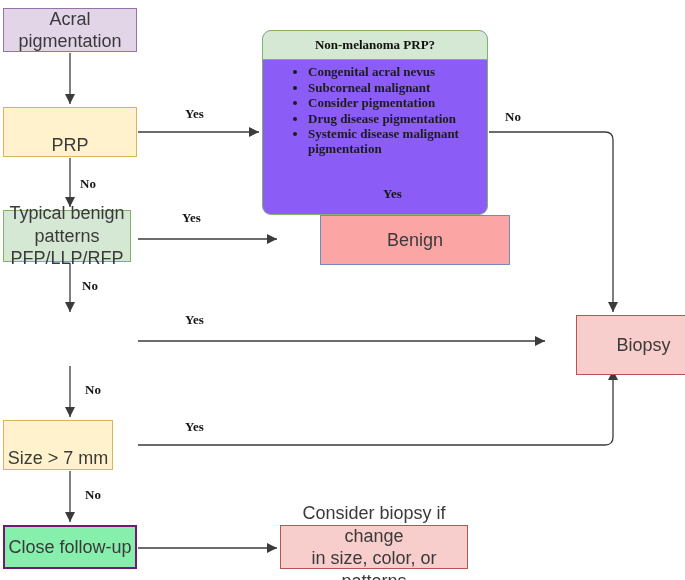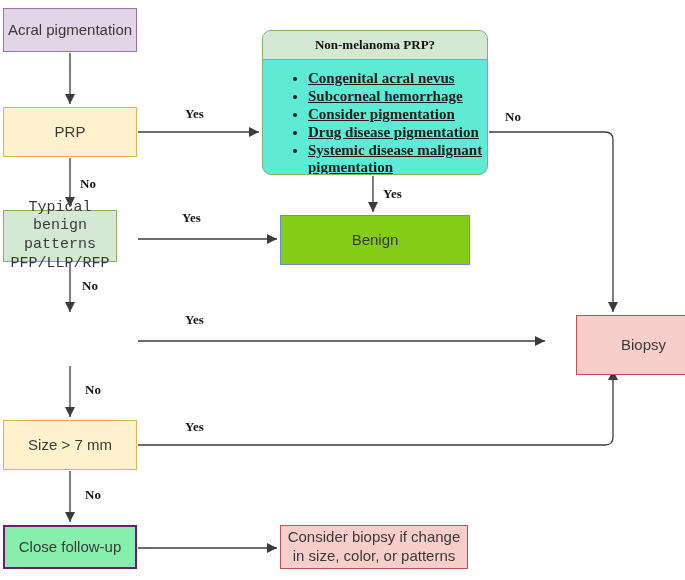--- a/index.html
+++ b/index.html
@@ -12,63 +12,62 @@
     overflow: hidden;
   }
   svg.edges { position: absolute; left: 0; top: 0; width: 685px; height: 580px; }
   .node {
     position: absolute;
     box-sizing: border-box;
     display: flex;
     align-items: center;
     justify-content: center;
     text-align: center;
-    font-size: 15px;
+    font-size: 18px;
     color: #3a3a3a;
     line-height: 1.25;
   }
   .node .nlabel { white-space: pre-line; }
   .purple { background: #E1D5E7; border: 1px solid #9673A6; }
-  .yellow { background: #FFF2CC; border: 1px solid #D6B656; }
+  .yellow { background: #FFF2CC; border: 1px solid #D6B656; align-items: flex-end; }
   .green  { background: #D5E8D4; border: 1px solid #82B366; }
-  .blue   { background: #84cc16; border: 1px solid #6C8EBF; }
+  .blue   { background: #fca5a5; border: 1px solid #6C8EBF; margin-left: 40px; }
   .red    { background: #F8CECC; border: 1px solid #B85450; }
   .orange { background: #86efac; border: 2px solid #701a75; }
 
   .nm-box {
     position: absolute;
     left: 262px; top: 30px;
-    width: 226px; height: 145px;
+    width: 226px; height: 185px;
     box-sizing: border-box;
-    background: #5eead4;
+    background: #8b5cf6;
     border: 1px solid #82B366;
     border-radius: 9px;
     overflow: hidden;
   }
   .nm-header {
     height: 28px;
     background: #D5E8D4;
     border-bottom: 1px solid #82B366;
     display: flex;
     align-items: center;
     justify-content: center;
     font-family: "Liberation Serif", serif;
     font-weight: bold;
     font-size: 13px;
     color: #111111;
   }
   .nm-list {
-    margin: 10px 0 0 0;
+    margin: 4px 0 0 0;
     padding-left: 45px;
     font-family: "Liberation Serif", serif;
     font-weight: bold;
-    font-size: 15px;
+    font-size: 13px;
     color: #1c1c1c;
     line-height: 1.16;
-    text-decoration: underline;
   }
   .nm-list li { margin: 0 0 0.5px 0; }
 
   .elabel {
     position: absolute;
     font-family: "Liberation Serif", serif;
     font-weight: bold;
     font-size: 13px;
     color: #161616;
   }
@@ -101,41 +100,41 @@
   </svg>
 
   <div class="node purple" style="left:3px; top:8px; width:134px; height:44px;">
     <span class="nlabel">Acral pigmentation</span>
   </div>
 
   <div class="node yellow" style="left:3px; top:107px; width:134px; height:50px;">
     <span class="nlabel">PRP</span>
   </div>
 
-  <div class="node green" style="left:3px; top:210px; width:114px; height:52px;font-family:Liberation Mono, monospace;">
+  <div class="node green" style="left:3px; top:210px; width:128px; height:52px;">
     <span class="nlabel">Typical benign patterns
 PFP/LLP/RFP</span>
   </div>
 
 
-  <div class="node yellow" style="left:3px; top:420px; width:134px; height:50px;">
+  <div class="node yellow" style="left:3px; top:420px; width:110px; height:50px;">
     <span class="nlabel">Size &gt; 7 mm</span>
   </div>
 
   <div class="node orange" style="left:3px; top:525px; width:134px; height:44px;">
     <span class="nlabel">Close follow-up</span>
   </div>
 
   <div class="nm-box">
     <div class="nm-header">
       <span>Non-melanoma PRP?</span>
     </div>
     <ul class="nm-list">
       <li>Congenital acral nevus</li>
-      <li>Subcorneal hemorrhage</li>
+      <li>Subcorneal malignant</li>
       <li>Consider pigmentation</li>
       <li>Drug disease pigmentation</li>
       <li>Systemic disease malignant pigmentation</li>
     </ul>
   </div>
 
   <div class="node blue" style="left:280px; top:215px; width:190px; height:50px;">
     <span class="nlabel">Benign</span>
   </div>
 

